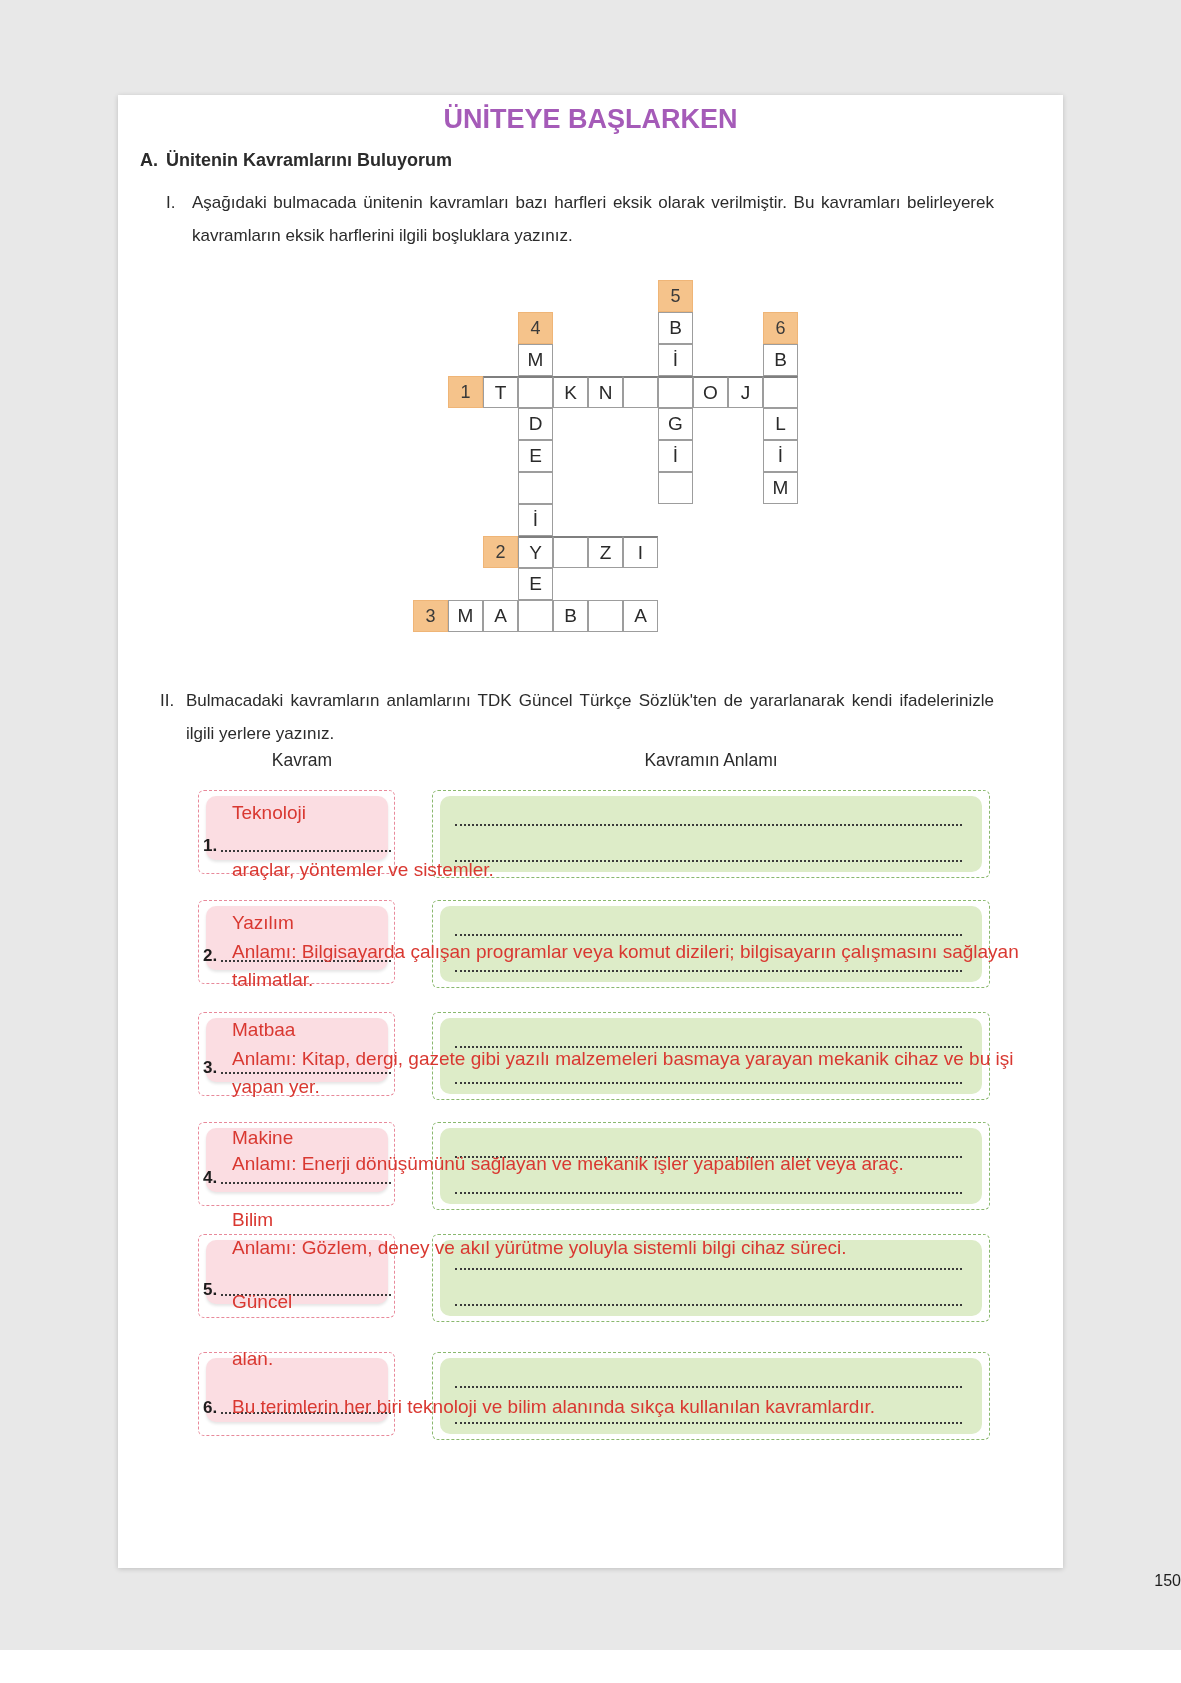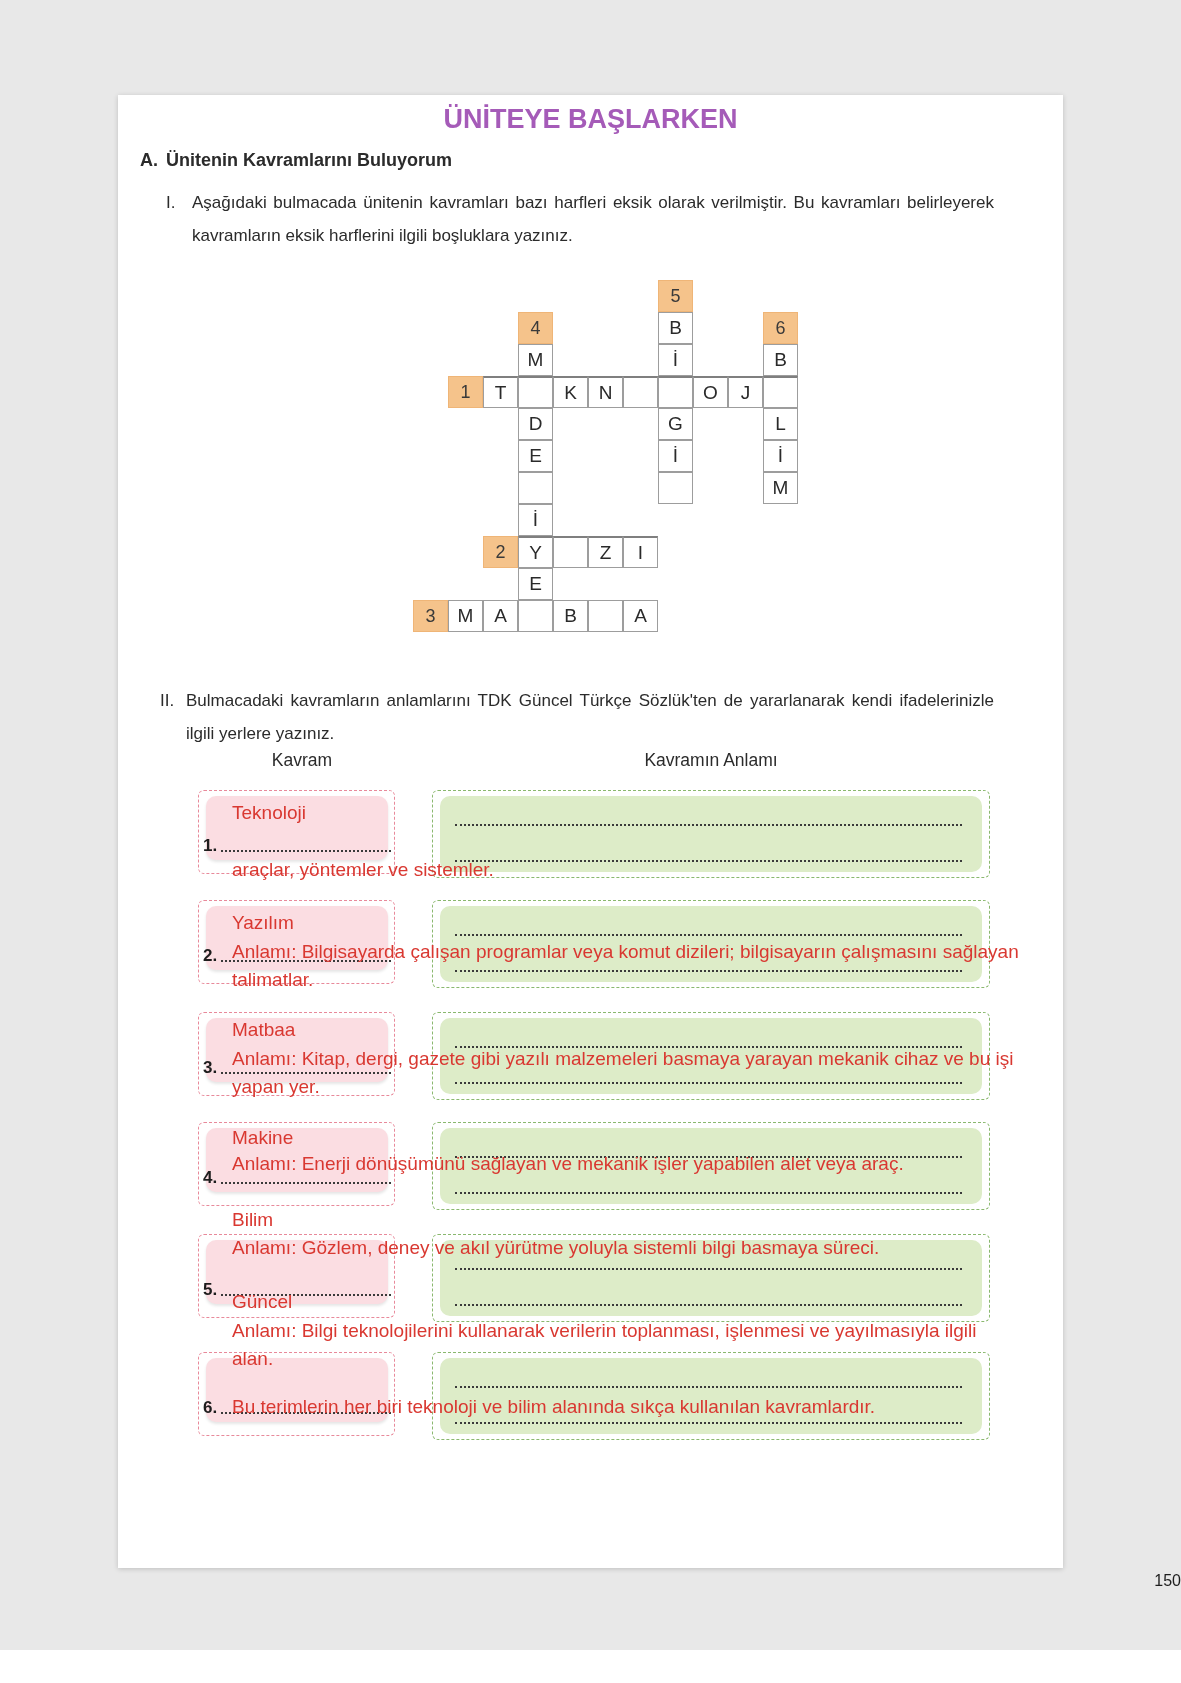--- a/index.html
+++ b/index.html
@@ -184,20 +184,19 @@
   <div class="ans a1l2">araçlar, yöntemler ve sistemler.</div>
   <div class="ans a2c">Yazılım</div>
   <div class="ans a2l1">Anlamı: Bilgisayarda çalışan programlar veya komut dizileri; bilgisayarın çalışmasını sağlayan</div>
   <div class="ans a2l2">talimatlar.</div>
   <div class="ans a3c">Matbaa</div>
   <div class="ans a3l1">Anlamı: Kitap, dergi, gazete gibi yazılı malzemeleri basmaya yarayan mekanik cihaz ve bu işi</div>
   <div class="ans a3l2">yapan yer.</div>
   <div class="ans a4c">Makine</div>
   <div class="ans a4l1">Anlamı: Enerji dönüşümünü sağlayan ve mekanik işler yapabilen alet veya araç.</div>
   <div class="ans a5c">Bilim</div>
-  <div class="ans a5l1">Anlamı: Gözlem, deney ve akıl yürütme yoluyla sistemli bilgi basmaya süreci.</div>
+  <div class="ans a5l1">Anlamı: Gözlem, deney ve akıl yürütme yoluyla sistemli bilgi cihaz süreci.</div>
   <div class="ans a6c">Güncel</div>
-  <div class="ans a6l1">Anlamı: Bilgi teknolojilerini kullanarak verilerin toplanması, işlenmesi ve yayılmasıyla ilgili</div>
   <div class="ans a6l2">alan.</div>
   <div class="ans a7l1">Bu terimlerin her biri teknoloji ve bilim alanında sıkça kullanılan kavramlardır.</div>
 
   <div class="pagenum">150</div>
 </div>
 
 </body></html>

